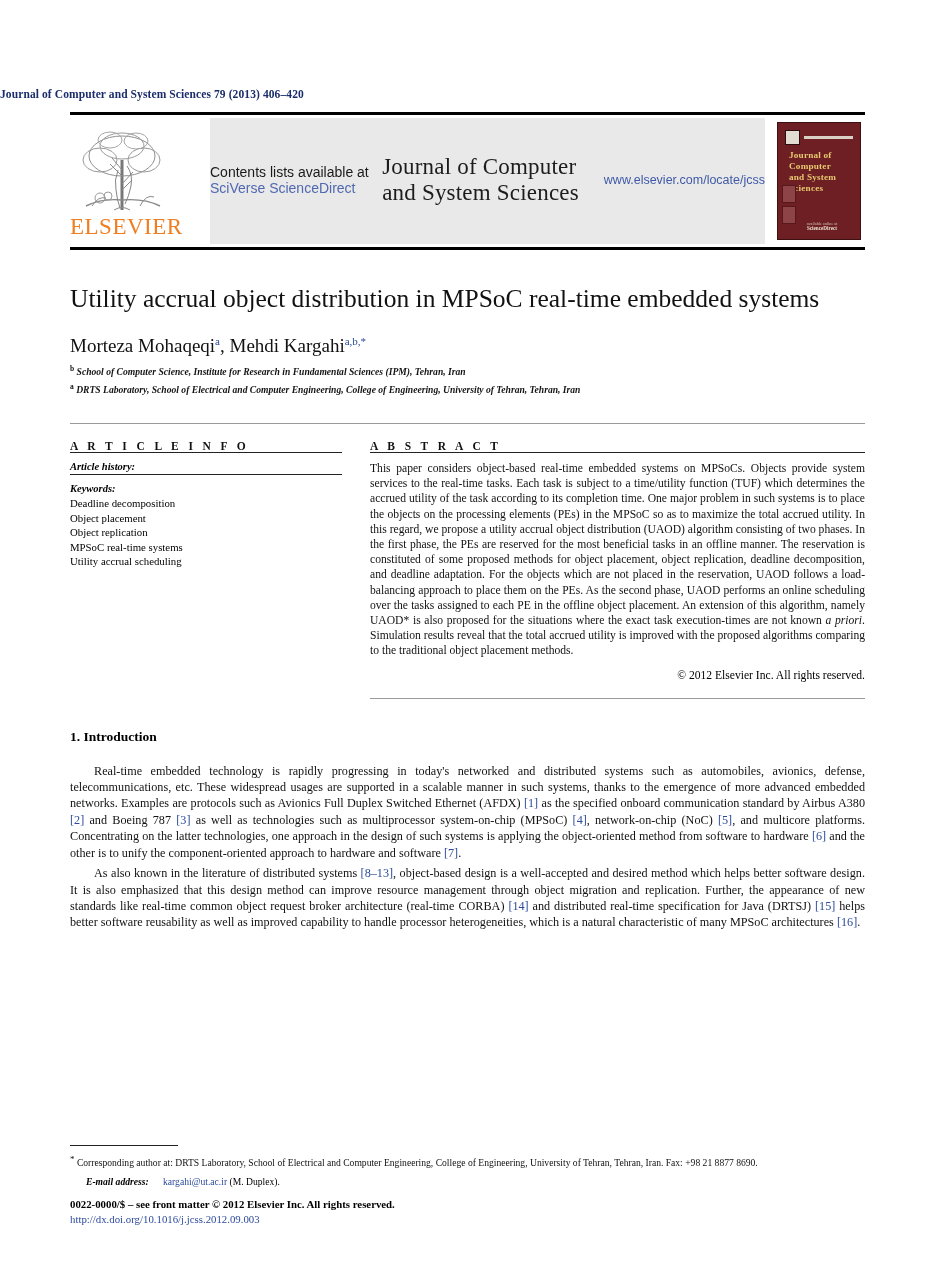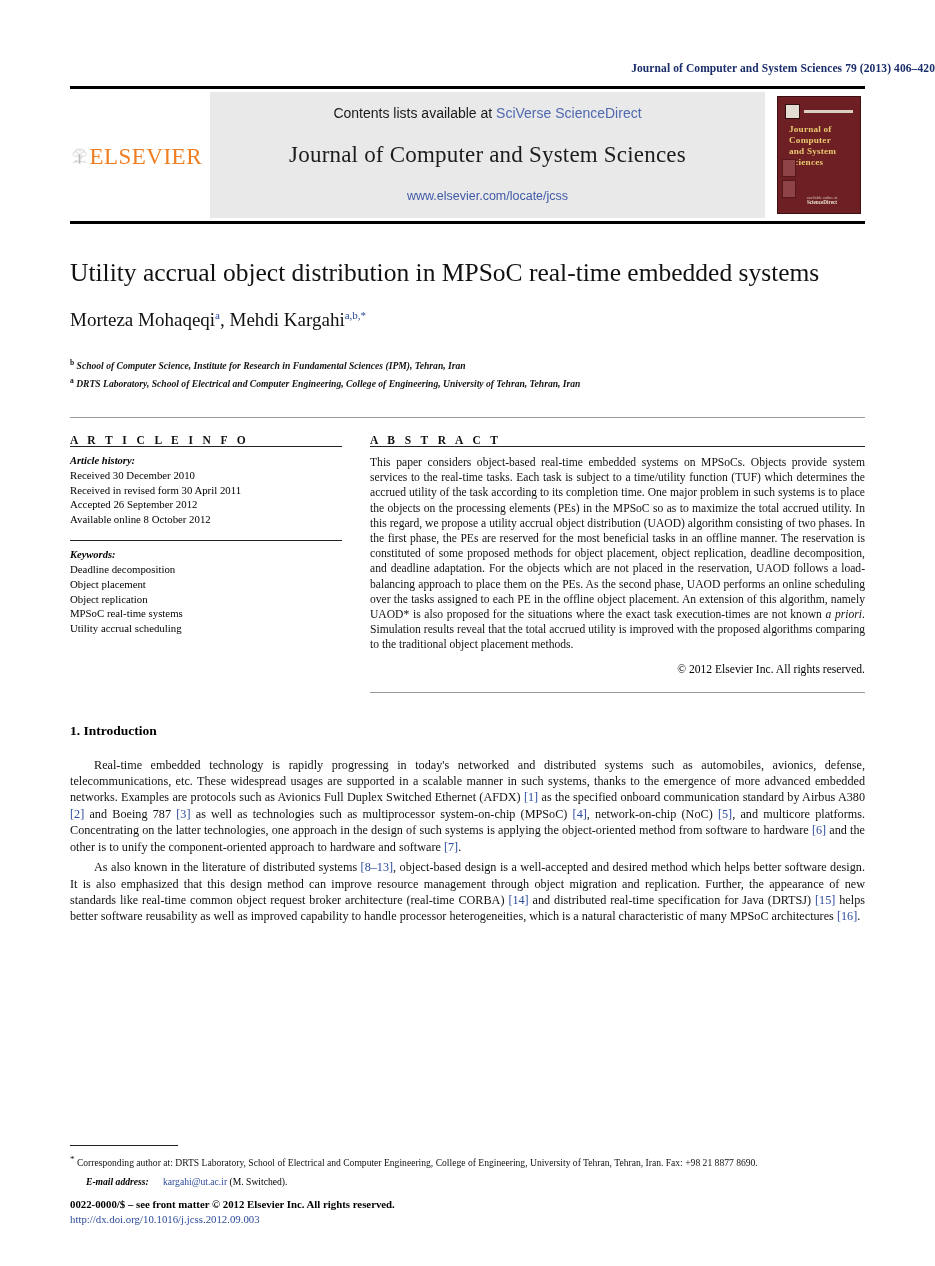--- a/index.html
+++ b/index.html
@@ -18,64 +18,62 @@
 
   .page {
     position: relative;
     width: 935px;
     height: 1266px;
     padding: 0;
   }
 
   
   .running-head {
-    text-align: right;
+    text-align: left;
     font-size: 11.5px;
     font-weight: bold;
     color: #1a2d6b;
-    padding-top: 62px;
+    padding-top: 88px;
     letter-spacing: 0.1px;
   }
 
   
   .masthead {
     margin: 12px 70px 0 70px;
     border-top: 3px solid #000;
     border-bottom: 3px solid #000;
     display: flex;
     align-items: stretch;
     height: 126px;
     box-sizing: content-box;
     padding: 3px 0;
   }
   .masthead-logo {
     width: 132px;
     flex: 0 0 132px;
     display: flex;
-    flex-direction: row;
-    align-items: center;
+    flex-direction: column;
     justify-content: center;
     padding-top: 2px;
     box-sizing: border-box;
   }
   .tree-svg { display:block; }
   .elsevier-word {
     font-family: "Liberation Serif", "DejaVu Serif", serif;
     font-size: 23px;
     letter-spacing: 0.5px;
     color: #ef7e20;
     line-height: 1;
     margin-top: 1px;
   }
 
   .masthead-center {
     flex: 1 1 auto;
     background: #e9e9e9;
     display: flex;
-    flex-direction: column;
     align-items: center;
     justify-content: space-between;
     padding: 13px 0 15px 0;
     box-sizing: border-box;
     margin: 0 8px;
   }
   .contents-line {
     font-family: "Liberation Sans", "DejaVu Sans", sans-serif;
     font-size: 14px;
     color: #1a1a1a;
@@ -177,21 +175,21 @@
     font-size: 25.5px;
     font-weight: normal;
     color: #111;
     margin: 0 0 22px 0;
     line-height: 1.15;
   }
   .authors {
     font-family: "Liberation Serif", "DejaVu Serif", serif;
     font-size: 19px;
     color: #111;
-    margin: 0 0 24px 0;
+    margin: 0 0 4px 0;
   }
   .authors sup {
     font-size: 11px;
     color: #2b4a9b;
     vertical-align: super;
     font-weight: normal;
   }
   .affiliations {
     font-size: 9.6px;
     font-style: italic;
@@ -392,26 +390,20 @@
     <div class="affiliations"><span class="marker">b</span> <span>School of Computer Science, Institute for Research in Fundamental Sciences (IPM), Tehran, Iran</span></div>
     <div class="affiliations"><span class="marker">a</span> <span>DRTS Laboratory, School of Electrical and Computer Engineering, College of Engineering, University of Tehran, Tehran, Iran</span></div>
   </div>
 
   <div class="info-abstract">
 
     <div class="col-info">
       <div class="section-head">A R T I C L E   I N F O</div>
       <div class="rule-strong"></div>
       <div class="info-sub">Article history:</div>
-      <div class="info-list">
-        <div>Received 30 December 2010</div>
-        <div>Received in revised form 30 April 2011</div>
-        <div>Accepted 26 September 2012</div>
-        <div>Available online 8 October 2012</div>
-      </div>
       <div class="rule-strong"></div>
       <div class="info-sub">Keywords:</div>
       <div class="info-list">
         <div>Deadline decomposition</div>
         <div>Object placement</div>
         <div>Object replication</div>
         <div>MPSoC real-time systems</div>
         <div>Utility accrual scheduling</div>
       </div>
     </div>
@@ -429,21 +421,21 @@
     <div class="h2">1. Introduction</div>
 
     <p class="para"><span>Real-time embedded technology is rapidly progressing in today's networked and distributed systems such as automobiles, avionics, defense, telecommunications, etc. These widespread usages are supported in a scalable manner in such systems, thanks to the emergence of more advanced embedded networks. Examples are protocols such as Avionics Full Duplex Switched Ethernet (AFDX) </span><span class="ref">[1]</span><span> as the specified onboard communication standard by Airbus A380 </span><span class="ref">[2]</span><span> and Boeing 787 </span><span class="ref">[3]</span><span> as well as technologies such as multiprocessor system-on-chip (MPSoC) </span><span class="ref">[4]</span><span>, network-on-chip (NoC) </span><span class="ref">[5]</span><span>, and multicore platforms. Concentrating on the latter technologies, one approach in the design of such systems is applying the object-oriented method from software to hardware </span><span class="ref">[6]</span><span> and the other is to unify the component-oriented approach to hardware and software </span><span class="ref">[7]</span><span>.</span></p>
 
     <p class="para"><span>As also known in the literature of distributed systems </span><span class="ref">[8–13]</span><span>, object-based design is a well-accepted and desired method which helps better software design. It is also emphasized that this design method can improve resource management through object migration and replication. Further, the appearance of new standards like real-time common object request broker architecture (real-time CORBA) </span><span class="ref">[14]</span><span> and distributed real-time specification for Java (DRTSJ) </span><span class="ref">[15]</span><span> helps better software reusability as well as improved capability to handle processor heterogeneities, which is a natural characteristic of many MPSoC architectures </span><span class="ref">[16]</span><span>.</span></p>
   </div>
 
   <div class="footnotes">
     <div class="fn-rule"></div>
     <div class="fn-text"><span class="star">*</span> <span>Corresponding author at: DRTS Laboratory, School of Electrical and Computer Engineering, College of Engineering, University of Tehran, Tehran, Iran. Fax: +98 21 8877 8690.</span></div>
-    <div class="fn-email"><i>E-mail address:</i> <a href="#">kargahi@ut.ac.ir</a> <span>(M. Switched).</span></div>
+    <div class="fn-email"><i>E-mail address:</i> <a href="#">kargahi@ut.ac.ir</a> <span>(M. Duplex).</span></div>
   </div>
 
   <div class="imprint">
     <div class="issn">0022-0000/$ – see front matter  © 2012 Elsevier Inc. All rights reserved.</div>
     <div class="doi">http://dx.doi.org/10.1016/j.jcss.2012.09.003</div>
   </div>
 
 </div>
 
 </body></html>

